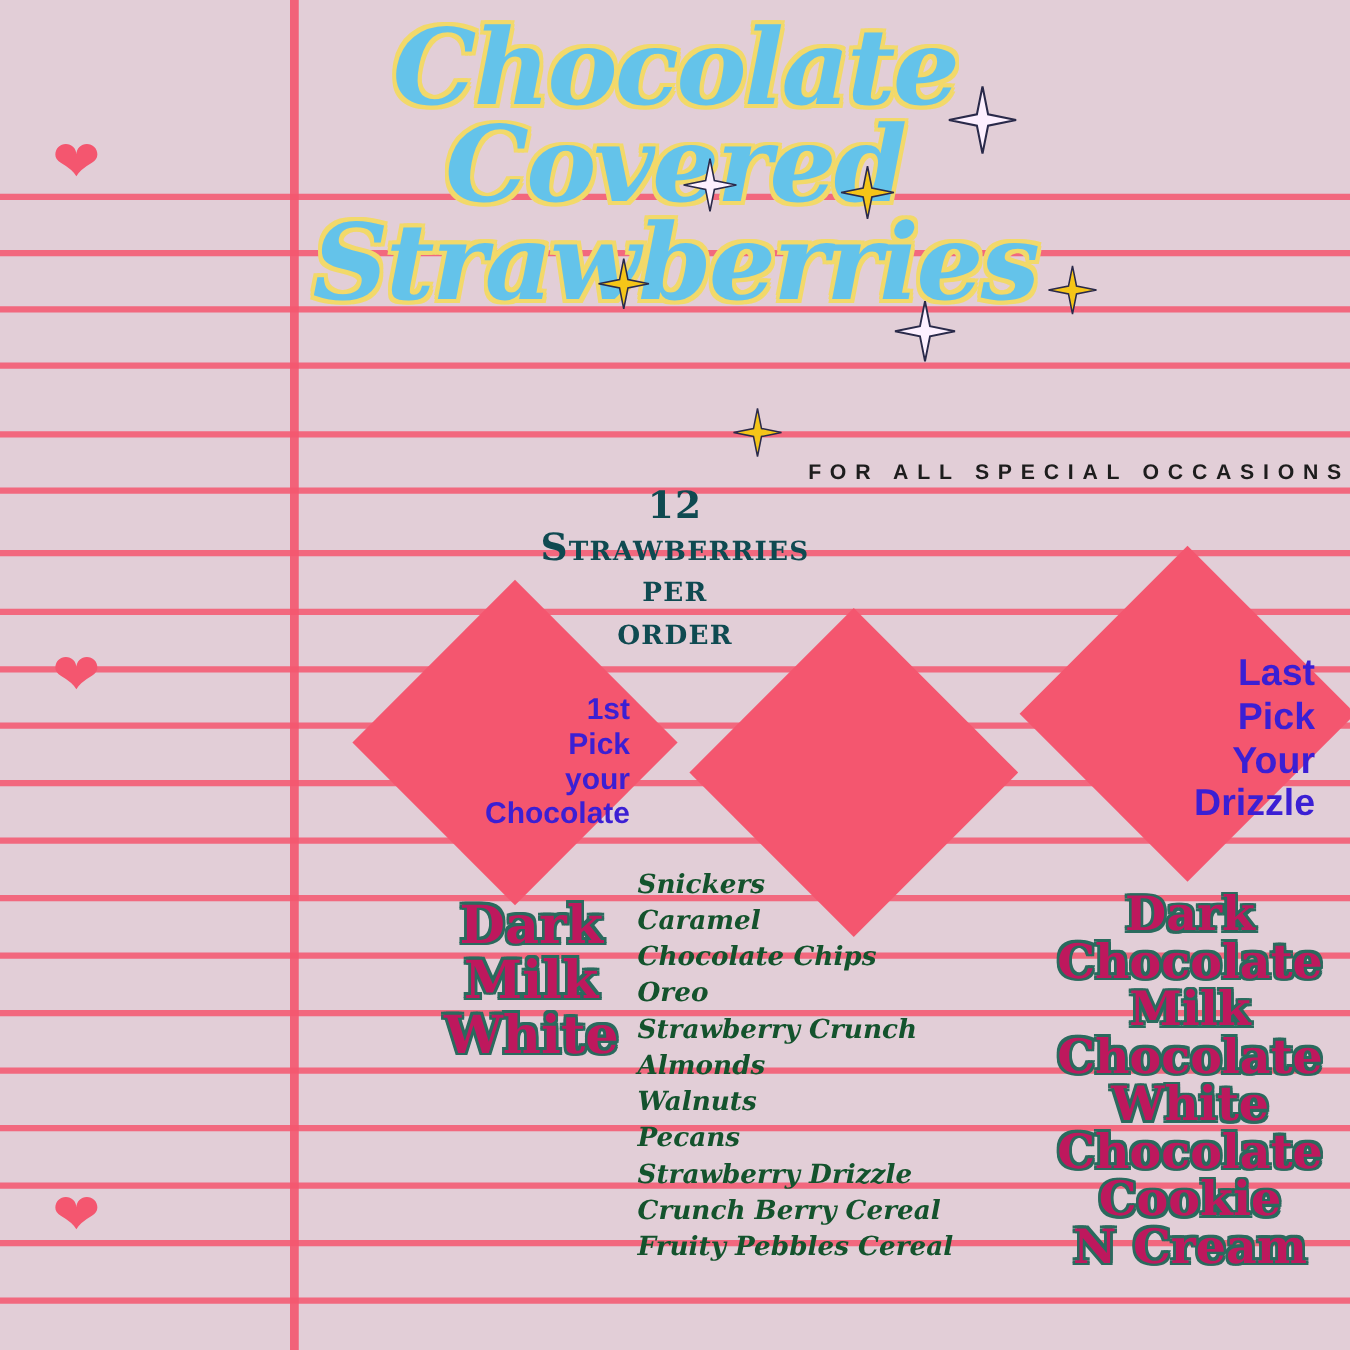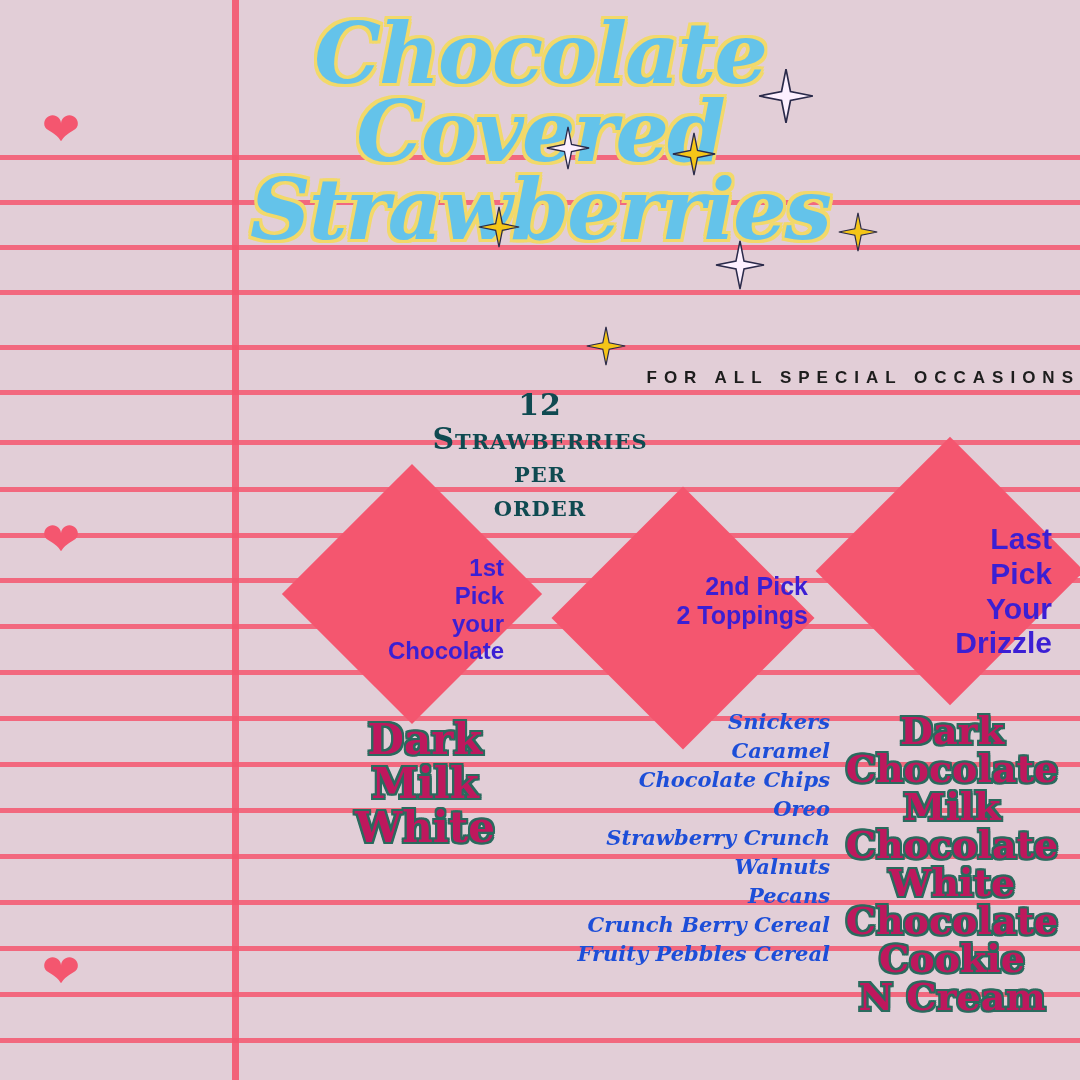--- a/index.html
+++ b/index.html
@@ -171,29 +171,29 @@
     left: 828px;
     top: 712px;
     width: 248px;
     font-size: 38px;
     line-height: 1.0;
   }
 
   #col-mid {
     position: absolute;
     left: 510px;
-    top: 708px;
+    top: 693px;
     width: 320px;
-    text-align: right;
+    text-align: left;
     font-family: "DejaVu Serif", serif;
     font-style: italic;
     font-weight: bold;
     font-size: 21px;
     line-height: 1.38;
-    color: #1d4ed8;
+    color: #14532d;
   }
 </style>
 </head>
 <body>
 
 <div id="poster">
 
   <div class="rule-lines">
     <div class="rule" style="top:155px"></div>
     <div class="rule" style="top:200px"></div>
@@ -262,30 +262,30 @@
 Pick
 your
 Chocolate</div>
   <div class="col-outline" id="col-left">
     <div>Dark</div>
     <div>Milk</div>
     <div>White</div>
   </div>
 
   <div class="diamond" id="diamond2"></div>
-  <div class="diamond-label" id="d2-label" style="white-space: pre-line;">2nd Pick
-2 Toppings</div>
   <div id="col-mid">
     <div>Snickers</div>
     <div>Caramel</div>
     <div>Chocolate Chips</div>
     <div>Oreo</div>
     <div>Strawberry Crunch</div>
+    <div>Almonds</div>
     <div>Walnuts</div>
     <div>Pecans</div>
+    <div>Strawberry Drizzle</div>
     <div>Crunch Berry Cereal</div>
     <div>Fruity Pebbles Cereal</div>
   </div>
 
   <div class="diamond" id="diamond3"></div>
   <div class="diamond-label" id="d3-label" style="white-space: pre-line;">Last
 Pick
 Your
 Drizzle</div>
   <div class="col-outline" id="col-right">

